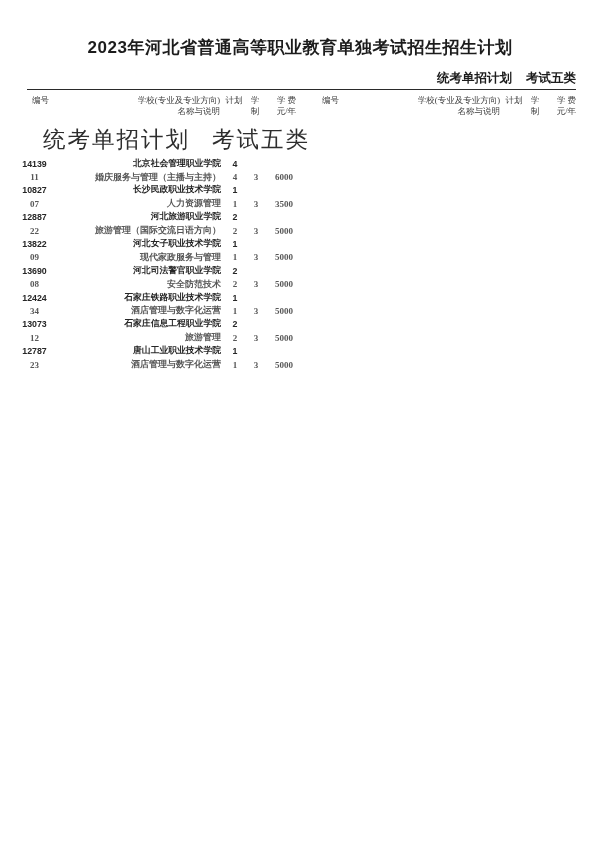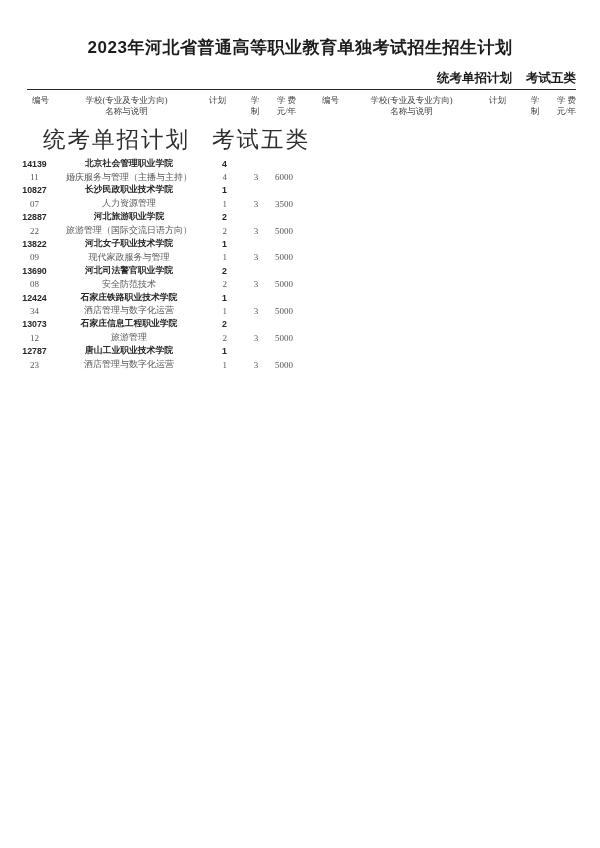--- a/index.html
+++ b/index.html
@@ -28,23 +28,23 @@
   }
 
   .top-rule {
     position: absolute; top: 89px; left: 27px; width: 549px;
     height: 0; border-top: 1.6px solid #2a2a2a;
   }
 
   
   .grid-row { display: flex; align-items: flex-start; }
   .c-code { flex: none; text-align: center; }
-  .c-name { flex: 1 1 auto; padding-left: 6px; text-align: center; overflow: hidden; white-space: nowrap; }
-  .c-plan { flex: none; text-align: right; }
-  .c-dur  { flex: none; text-align: center; margin-left: 22px; }
+  .c-name { flex: 1 1 auto; padding-left: 6px; text-align: right; overflow: hidden; white-space: nowrap; }
+  .c-plan { flex: none; text-align: center; }
+  .c-dur  { flex: none; text-align: center; }
   .c-fee  { flex: none; text-align: right; }
 
   
   .thead {
     position: absolute; top: 95px;
     font-size: 8.5px; line-height: 10.5px; color: #3a3a3a;
   }
   .thead.left  { left: 27px;  width: 269px; }
   .thead.right { left: 317px; width: 259px; }
   .thead .c-code { width: 22px; text-align: right; }
@@ -69,21 +69,21 @@
   }
   .tbody .grid-row { height: 13.4px; align-items: center; }
   .tbody .c-code { width: 27px; }
   .tbody .c-name { padding-left: 11px; }
   .tbody .c-plan { width: 28px; }
   .tbody .c-dur  { width: 14px; }
   .tbody .c-fee  { width: 30px; }
 
   .grid-row.school { font-weight: bold; color: #262626;
     font-family: "Liberation Sans", "DejaVu Sans", sans-serif; font-size: 8.8px; }
-  .grid-row.major  { font-weight: normal; color: #575757; }
+  .grid-row.major  { font-weight: bold; color: #575757; }
 </style>
 </head>
 <body>
 
 <div class="page">
 
   <div class="doc-title">2023年河北省普通高等职业教育单独考试招生招生计划</div>
 
   <div class="corner-label">
     <span>统考单招计划</span>

